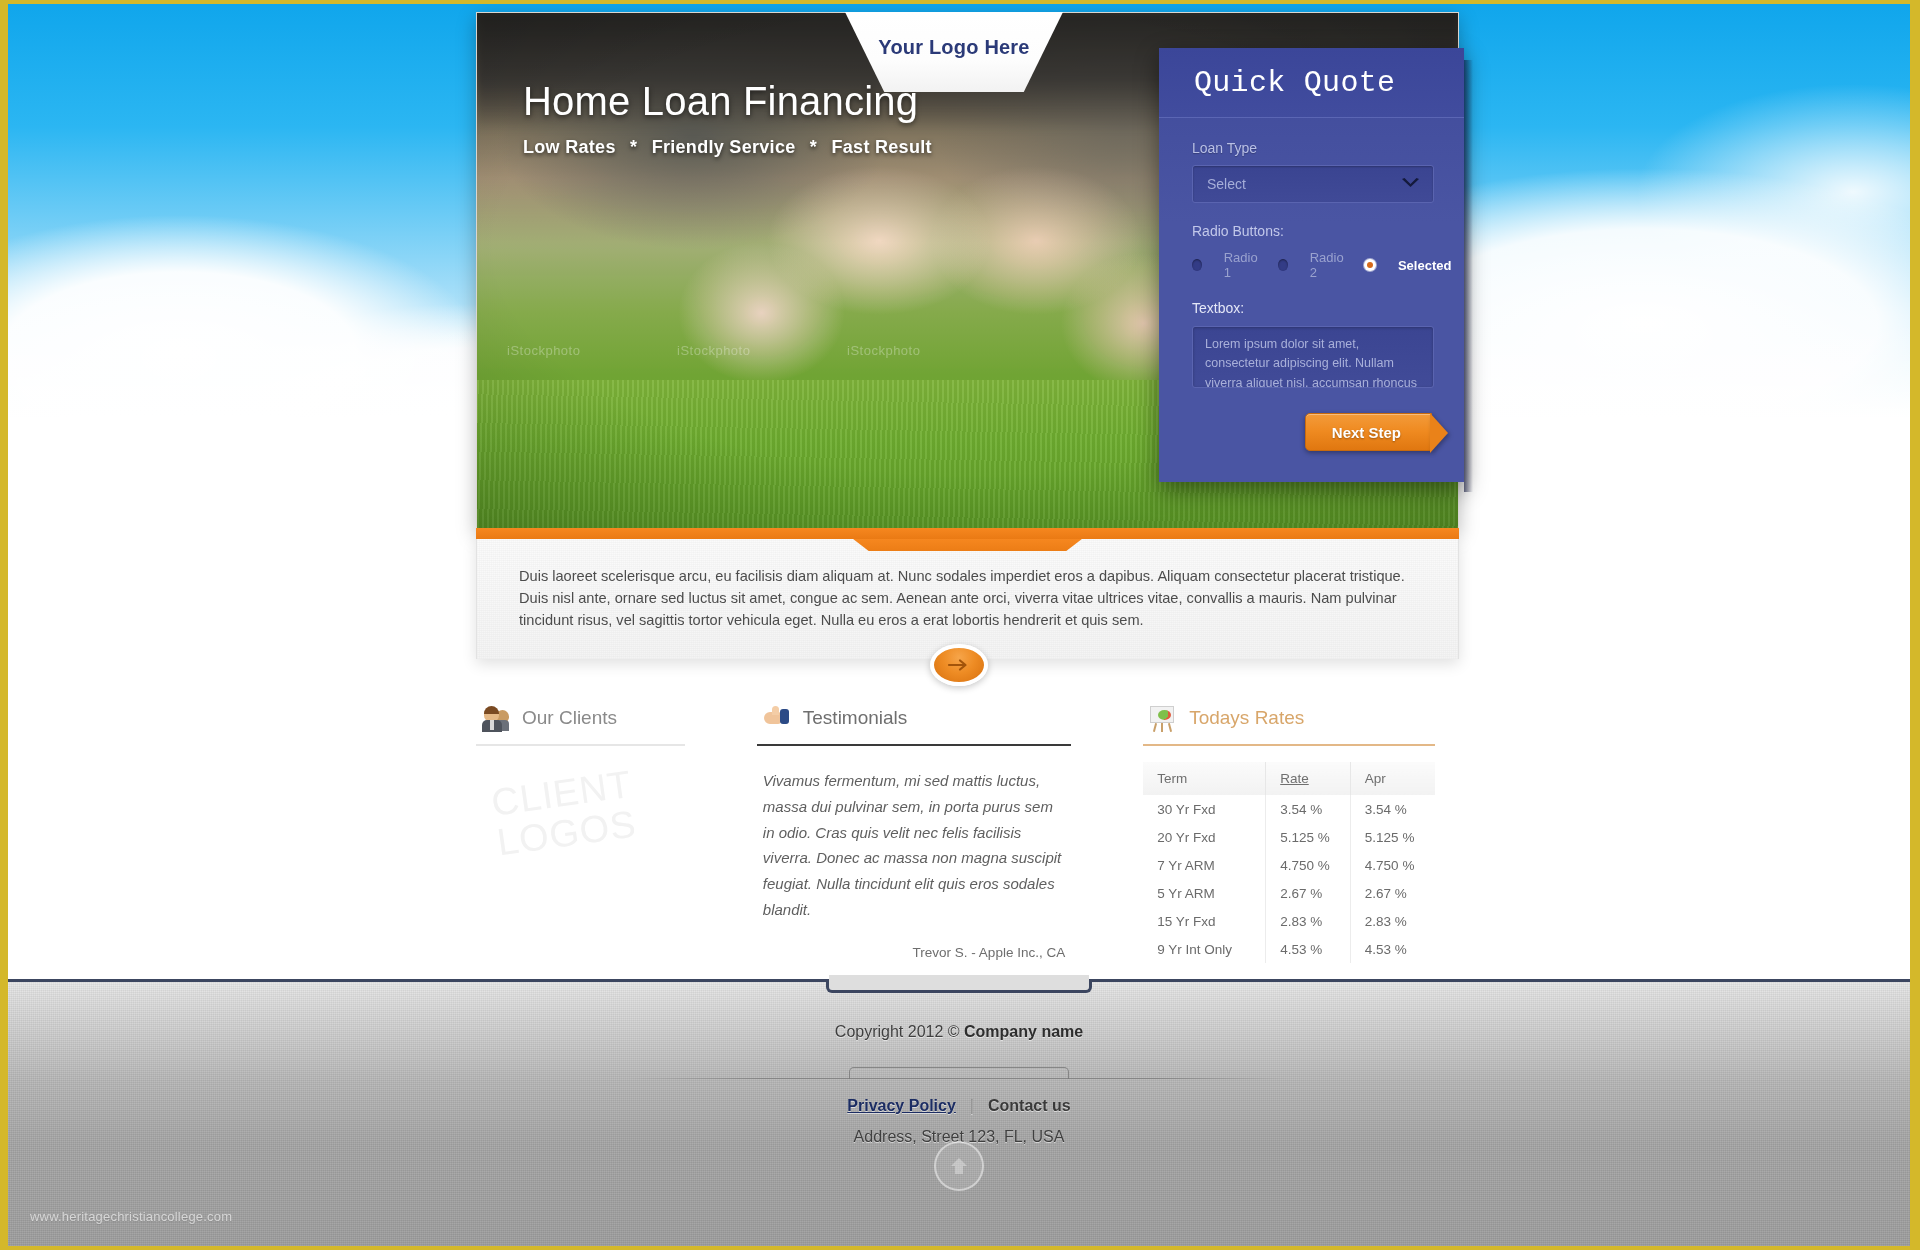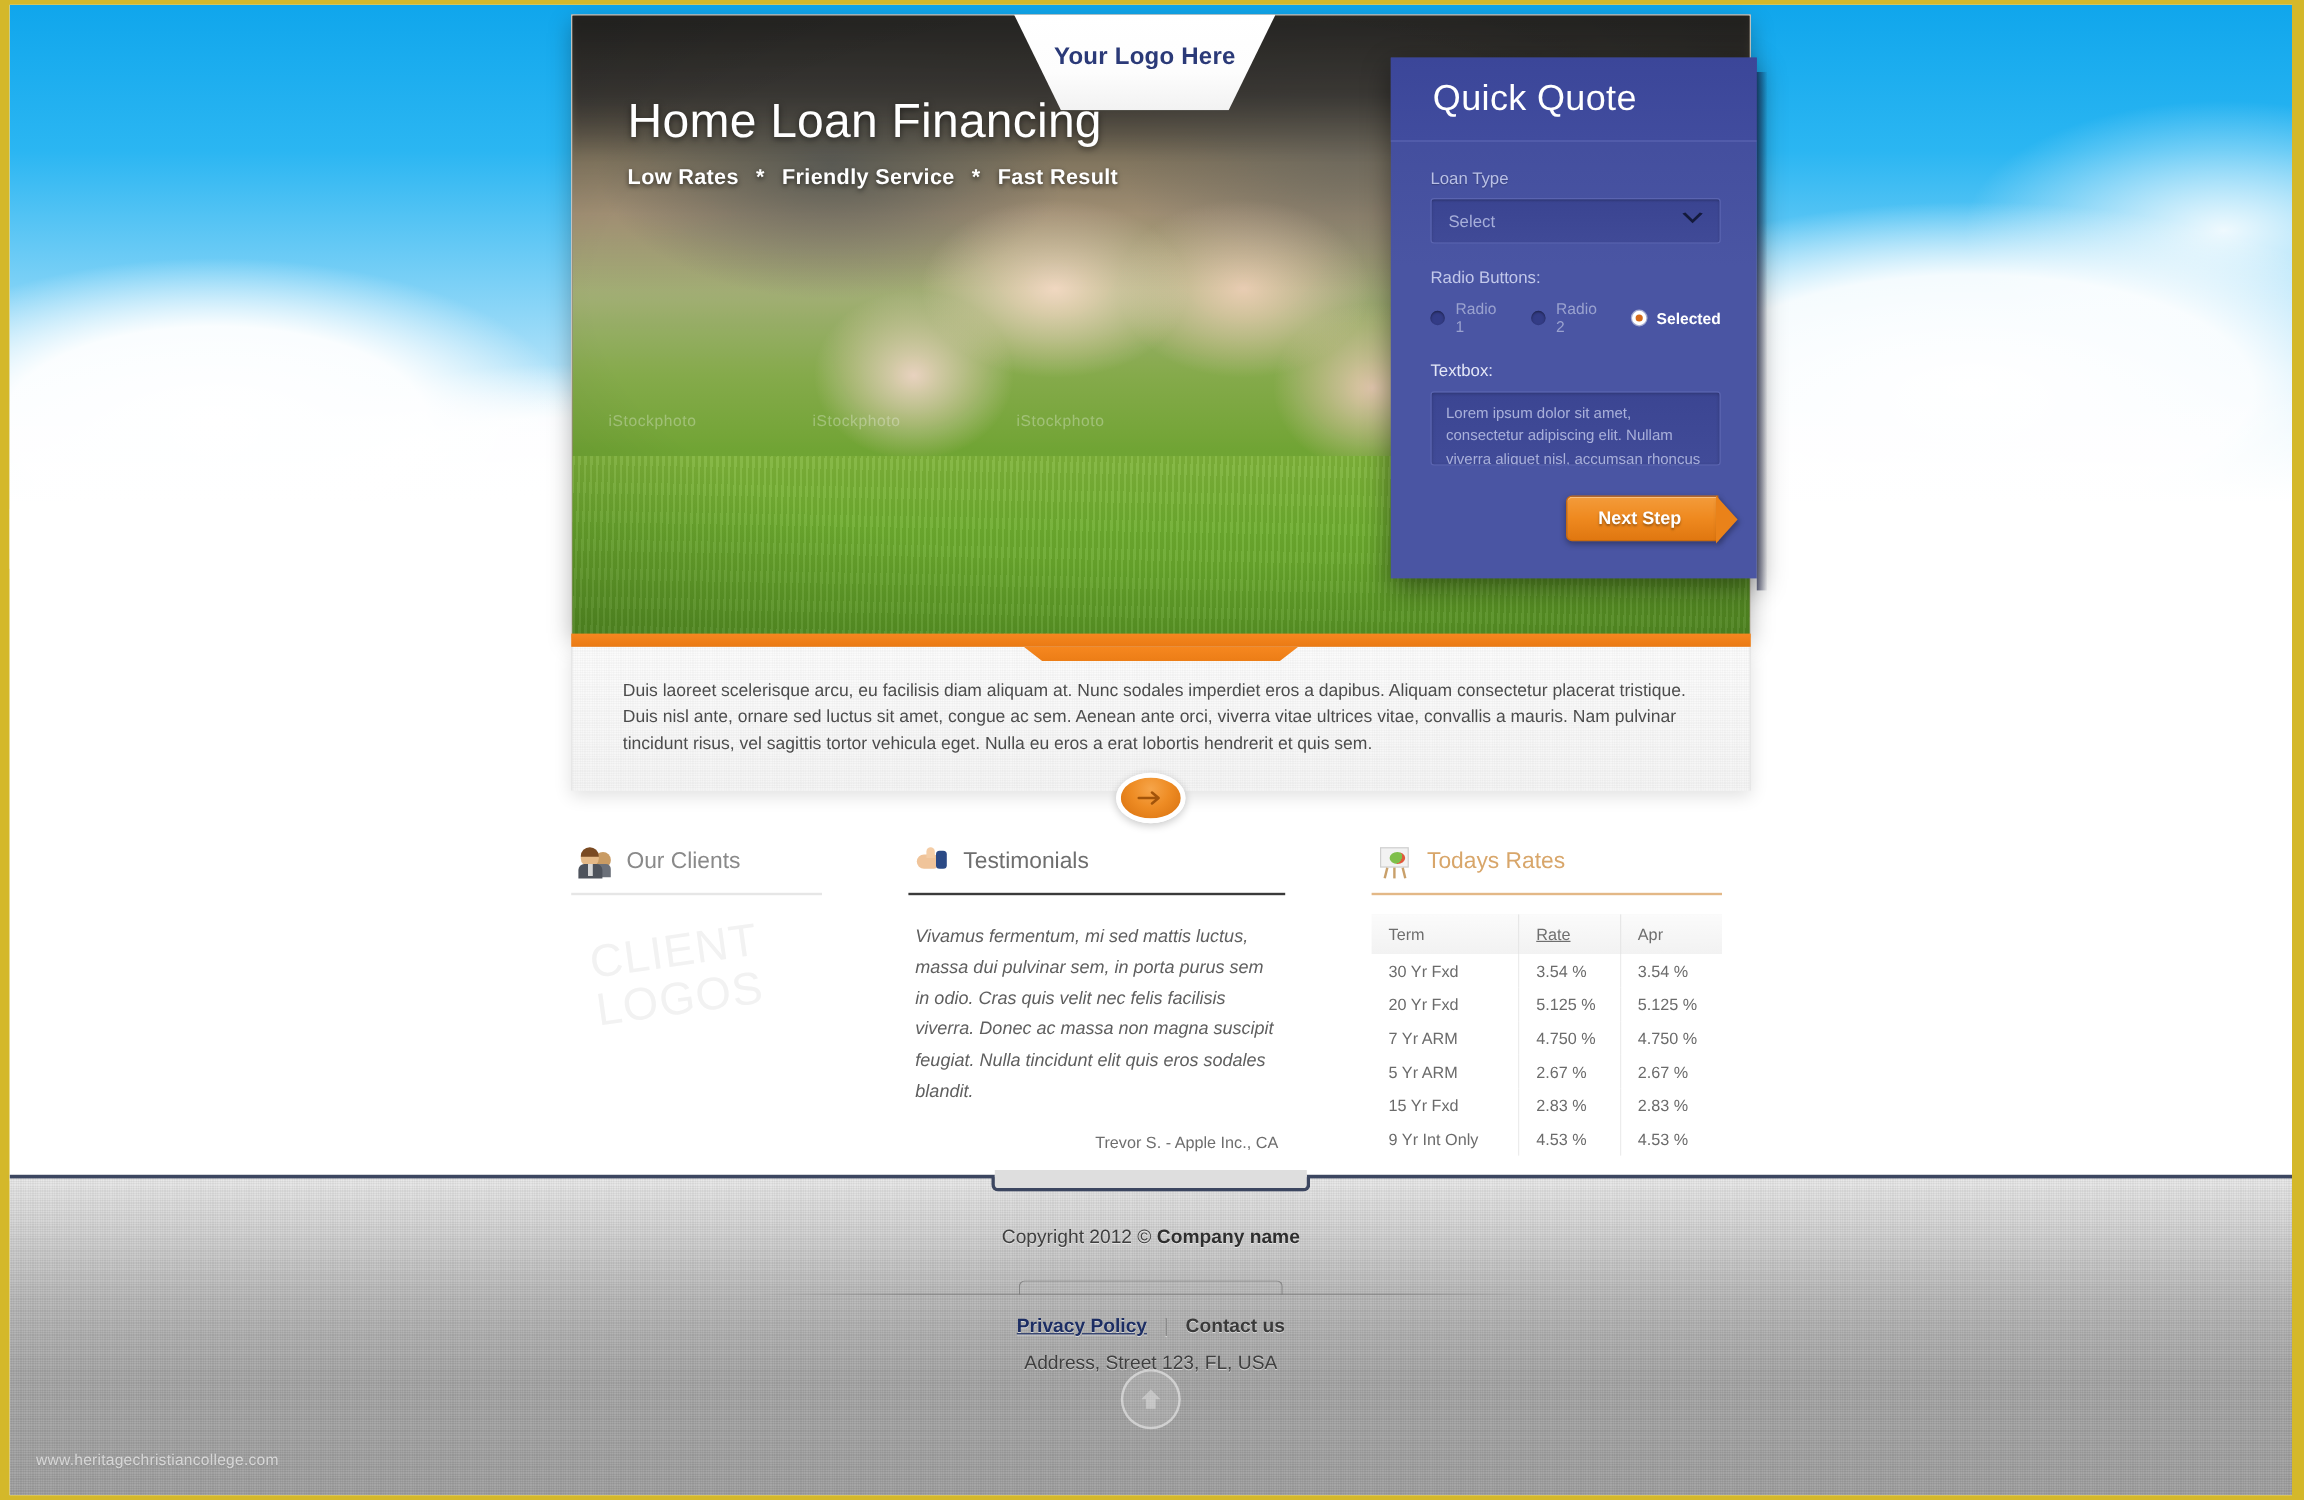--- a/index.html
+++ b/index.html
@@ -251,20 +251,21 @@
   }
   .qq .shadow-r {
     position: absolute; right: -9px; top: 12px; width: 9px; bottom: -10px;
     background: linear-gradient(90deg, rgba(20,25,60,.65), rgba(20,25,60,0));
   }
   .qq-head {
     height: 70px; display: flex; align-items: center;
     padding-left: 35px;
     border-bottom: 1px solid #5b66b4;
     background: linear-gradient(180deg, #3b4699 0%, #414c9e 100%);
+    font-family: Liberation Mono, monospace;
   }
   .qq-head h2 {
     font-size: 30px; font-weight: 300; color: #ffffff; letter-spacing: .3px;
   }
   .qq-body { padding: 22px 30px 0 33px; }
 
   .qq-label {
     font-size: 14px; color: #b9c0e6; margin-bottom: 9px;
     text-shadow: 0 1px 1px rgba(0,0,0,.25);
   }
@@ -278,21 +279,21 @@
     box-shadow: inset 0 1px 2px rgba(0,0,0,.25);
   }
   .qq-select .val { font-size: 14px; color: #a6aed9; }
   .qq-select .chev {
     position: absolute; right: 13px; top: 50%; transform: translateY(-50%);
     color: #0f1430; font-size: 16px; font-weight: bold;
   }
 
   .qq-radio-label { margin-top: 20px; font-size: 14px; color: #c2c8ea; }
   .qq-radios { margin-top: 11px; display: flex; align-items: center; gap: 6px; }
-  .qq-radio { display: flex; align-items: center; gap: 9px; }
+  .qq-radio { display: flex; align-items: center; gap: 22px; }
   .qq-radio .dot {
     width: 12px; height: 12px; border-radius: 50%;
     background: #333c86;
     box-shadow: inset 0 1px 2px rgba(0,0,0,.45);
   }
   .qq-radio .txt { font-size: 13px; color: #9aa2cf; }
   .qq-radio.on .dot {
     background: #ffffff;
     box-shadow: 0 0 0 1px rgba(255,255,255,.5);
     position: relative;

